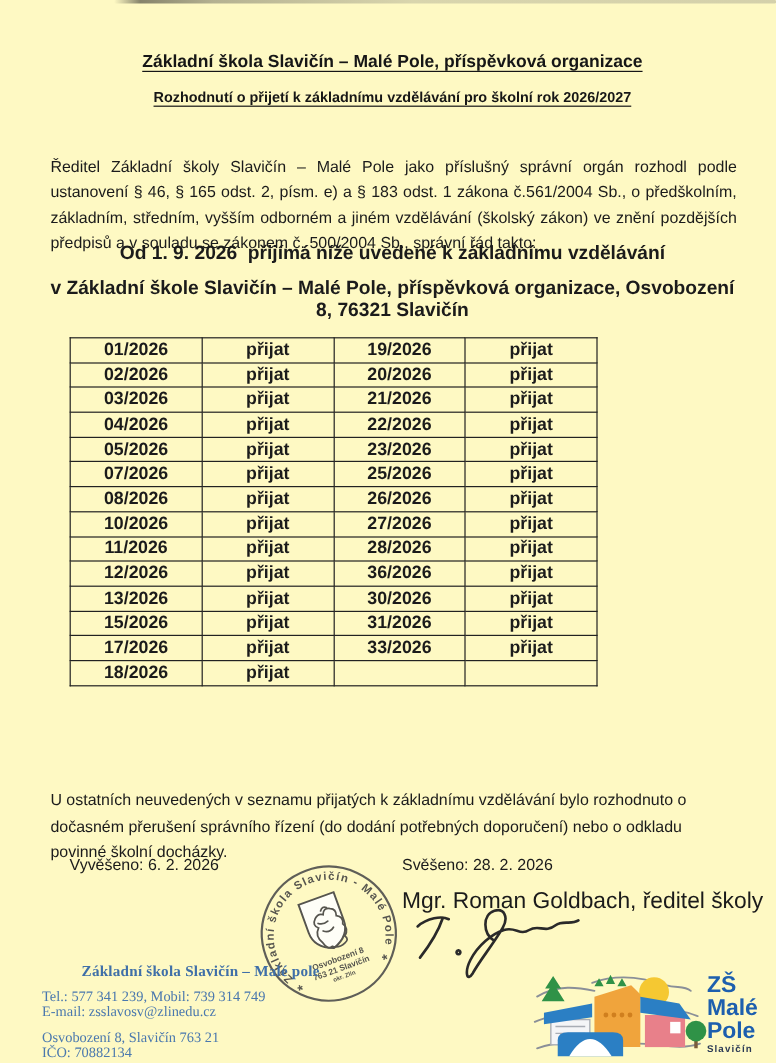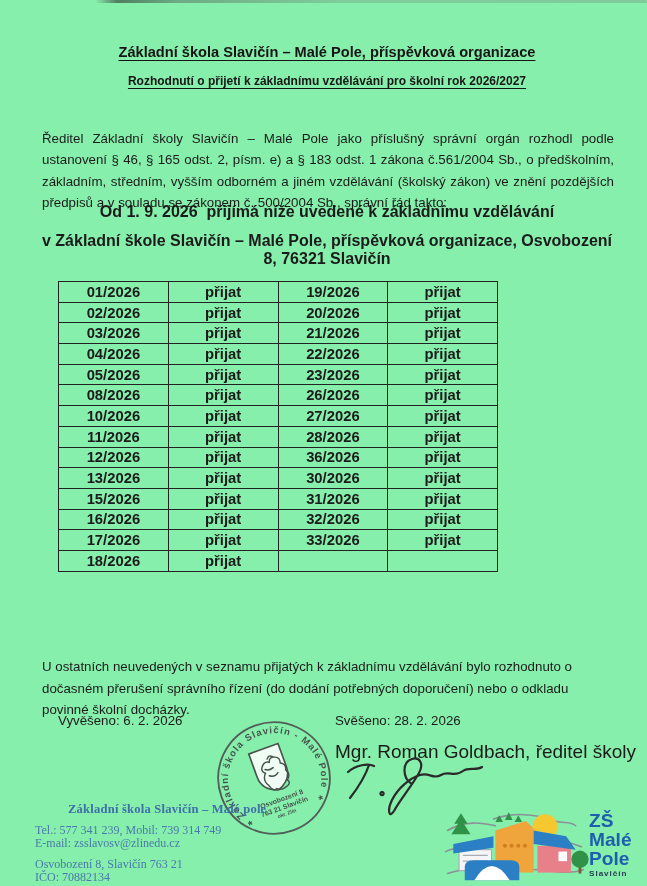--- a/index.html
+++ b/index.html
@@ -1,20 +1,20 @@
 <!DOCTYPE html>
 <html lang="cs"><head>
 <meta charset="utf-8">
 <style>
   html,body{margin:0;padding:0;background:#888;}
   .page{
     position:relative;
     width:647px;height:886px;
     margin:0 auto;
-    background:#86efac;
+    background:#fef9c3;
     font-family:"Liberation Sans", sans-serif;
     color:#1b1b1b;
     overflow:hidden;
   }
   .scan-streak{
     position:absolute;top:0;left:95px;width:552px;height:3px;
     background:linear-gradient(90deg, rgba(0,0,0,0) 0%, rgba(35,35,35,0.55) 4%,
       rgba(70,70,70,0.40) 15%, rgba(110,110,110,0.26) 45%, rgba(115,115,115,0.30) 100%);
     border-radius:2px;
   }
@@ -119,20 +119,26 @@
           <td>22/2026</td>
           <td>přijat</td>
         </tr>
         <tr>
           <td>05/2026</td>
           <td>přijat</td>
           <td>23/2026</td>
           <td>přijat</td>
         </tr>
         <tr>
+          <td>07/2026</td>
+          <td>přijat</td>
+          <td>25/2026</td>
+          <td>přijat</td>
+        </tr>
+        <tr>
           <td>08/2026</td>
           <td>přijat</td>
           <td>26/2026</td>
           <td>přijat</td>
         </tr>
         <tr>
           <td>10/2026</td>
           <td>přijat</td>
           <td>27/2026</td>
           <td>přijat</td>
@@ -152,26 +158,20 @@
         <tr>
           <td>13/2026</td>
           <td>přijat</td>
           <td>30/2026</td>
           <td>přijat</td>
         </tr>
         <tr>
           <td>15/2026</td>
           <td>přijat</td>
           <td>31/2026</td>
-          <td>přijat</td>
-        </tr>
-        <tr>
-          <td>16/2026</td>
-          <td>přijat</td>
-          <td>32/2026</td>
           <td>přijat</td>
         </tr>
         <tr>
           <td>17/2026</td>
           <td>přijat</td>
           <td>33/2026</td>
           <td>přijat</td>
         </tr>
         <tr>
           <td>18/2026</td>

